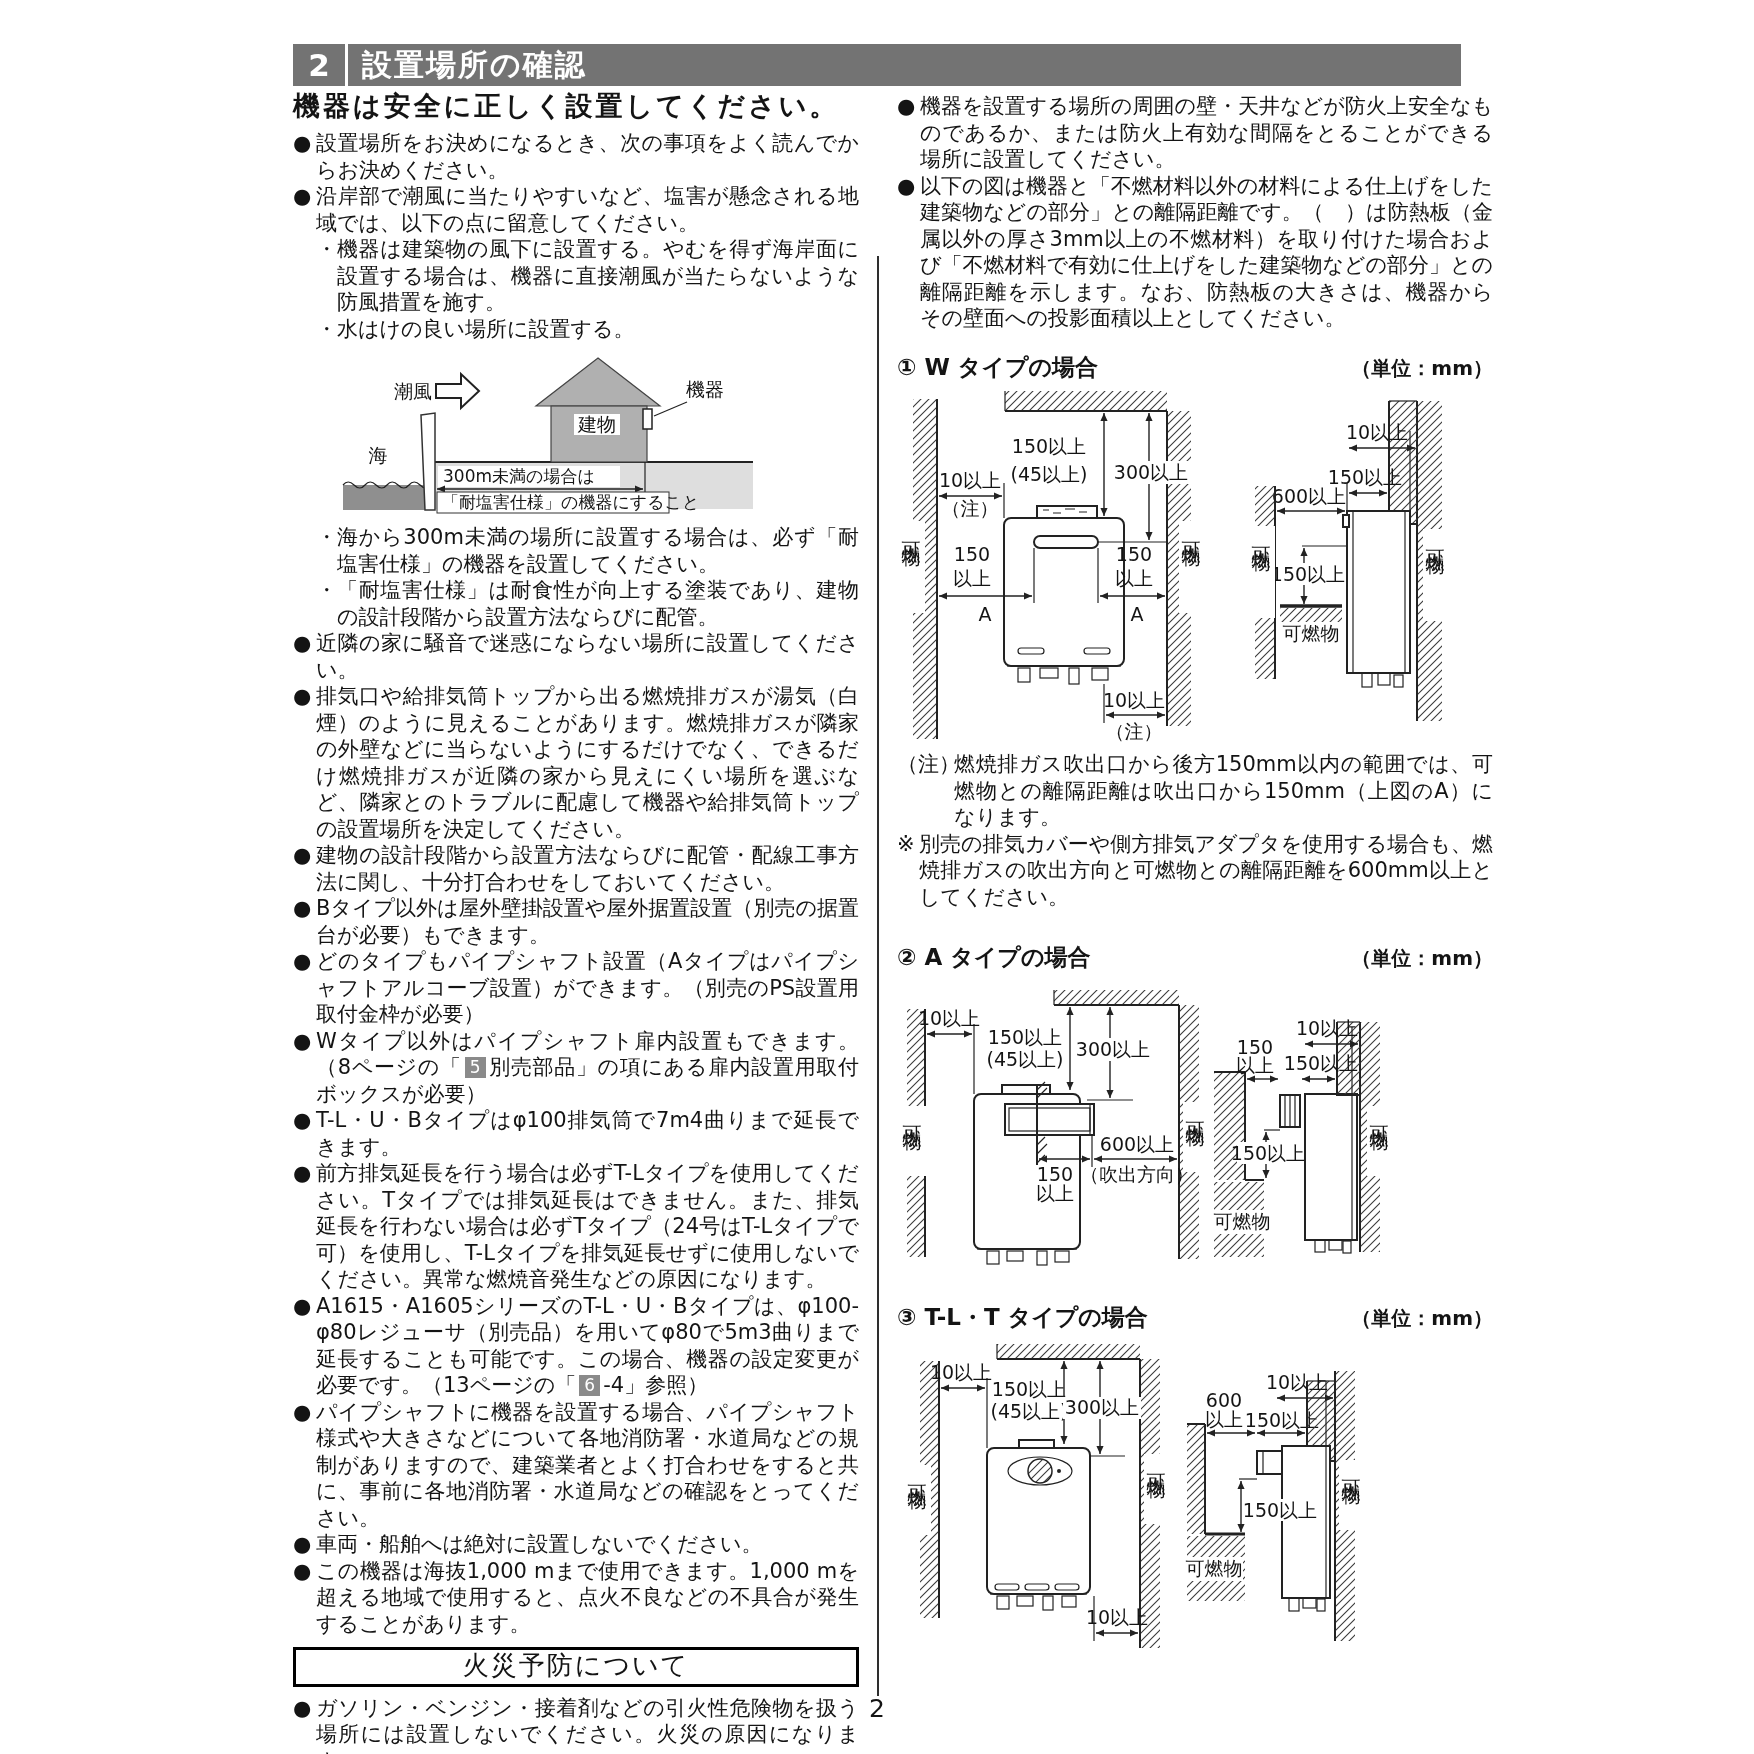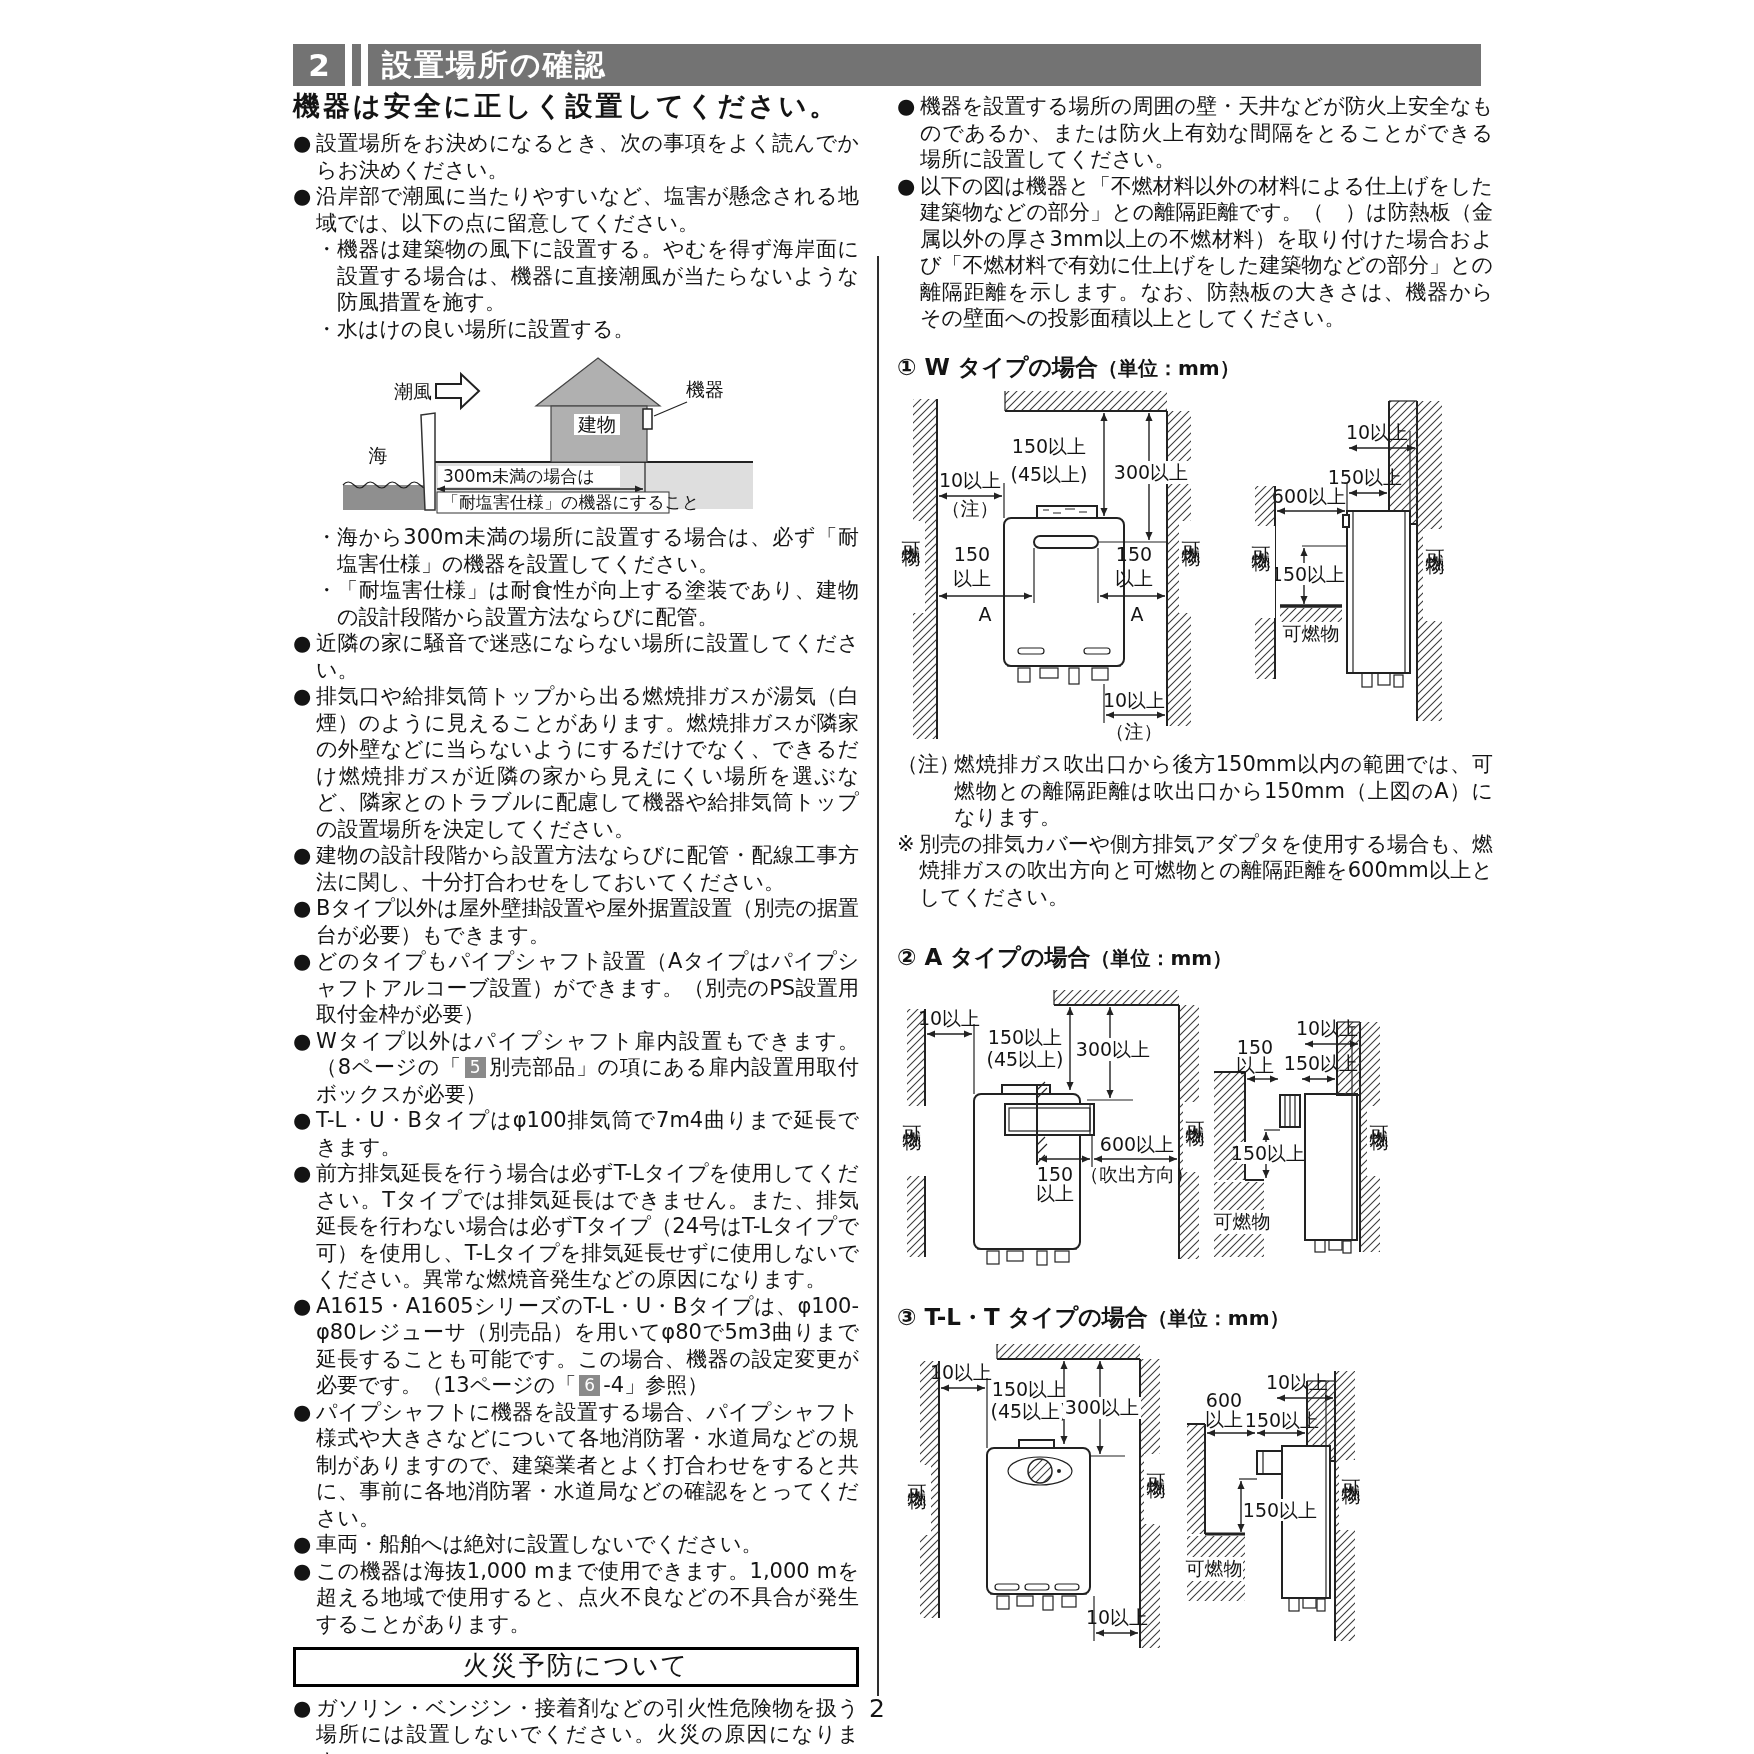--- a/index.html
+++ b/index.html
@@ -4,41 +4,41 @@
 <style>
   * { box-sizing: border-box; }
   html, body { margin:0; padding:0; background:#ffffff; }
   .page { position:relative; width:1754px; height:1754px; background:#fff;
           font-family:"DejaVu Sans","Liberation Sans",sans-serif; color:#141414; overflow:hidden; }
 
   
   .secnum   { position:absolute; left:293px; top:44px; width:52px; height:42px; background:#737373;
               color:#fff; font-size:31px; font-weight:bold; display:flex; align-items:center; justify-content:center; }
   .secstrip { position:absolute; left:352px; top:44px; width:9px; height:42px; background:#737373; }
-  .secbar   { position:absolute; left:368px; top:44px; width:1113px; height:42px; background:#737373;
+  .secbar   { position:absolute; left:348px; top:44px; width:1113px; height:42px; background:#737373;
               color:#fff; font-size:30px; font-weight:bold; display:flex; align-items:center; padding-left:14px; letter-spacing:2px; }
 
   .col-l { position:absolute; left:293px; top:88px; width:566px; font-size:21px; line-height:26.5px; text-align:justify; }
   .col-r { position:absolute; left:897px; top:93px; width:596px; font-size:21px; line-height:26.5px; text-align:justify; }
   .divider { position:absolute; left:877px; top:256px; width:2px; height:1440px; background:#2e2e2e; }
 
   .lead { font-size:27px; font-weight:bold; line-height:36px; margin:0 0 6px 0; letter-spacing:3px; }
   .p   { position:relative; padding-left:23px; margin:0; }
   .p > .mk { position:absolute; left:0; top:0; }
   .sub { padding-left:44px; }
   .sub > .mk { left:23px; }
   .inbox { display:inline-block; background:#8a8a8a; color:#fff; font-size:17px; line-height:21px;
            min-width:21px; text-align:center; margin:0 3px; vertical-align:1px; }
   .firebox { margin:10px 0 8px 0; border:3px solid #000; text-align:center; font-weight:normal;
              font-size:26px; padding:2px 0 5px 0; letter-spacing:2px; }
   .wnote  { position:relative; padding-left:57px; margin:0; }
   .wnote > .mk { position:absolute; left:0; top:0; }
   .wnote2 { position:relative; padding-left:22px; margin:0; }
   .wnote2 > .mk { position:absolute; left:0; top:0; }
-  .dhead { display:flex; justify-content:flex-start; align-items:baseline; font-weight:bold; font-size:23px; margin:22px 0 0 0; }
+  .dhead { display:flex; justify-content:space-between; align-items:baseline; font-weight:bold; font-size:23px; margin:22px 0 0 0; }
   .dhead .unit { font-weight:bold; font-size:20px; }
   .mt-a { margin-top:34px; } .mt-t { }
 
   svg.diagram { display:block; margin-top:10px; }
   svg text { font-family:"DejaVu Sans","Liberation Sans",sans-serif; }
   .lbl  { font-size:19px; fill:#141414; }
   .lbl2 { font-size:17px; fill:#141414; }
   .vt   { writing-mode:vertical-rl; letter-spacing:3px; }
   .ln  { stroke:#222; stroke-width:2; fill:none; }
   .tn  { stroke:#222; stroke-width:1.2; fill:none; }

